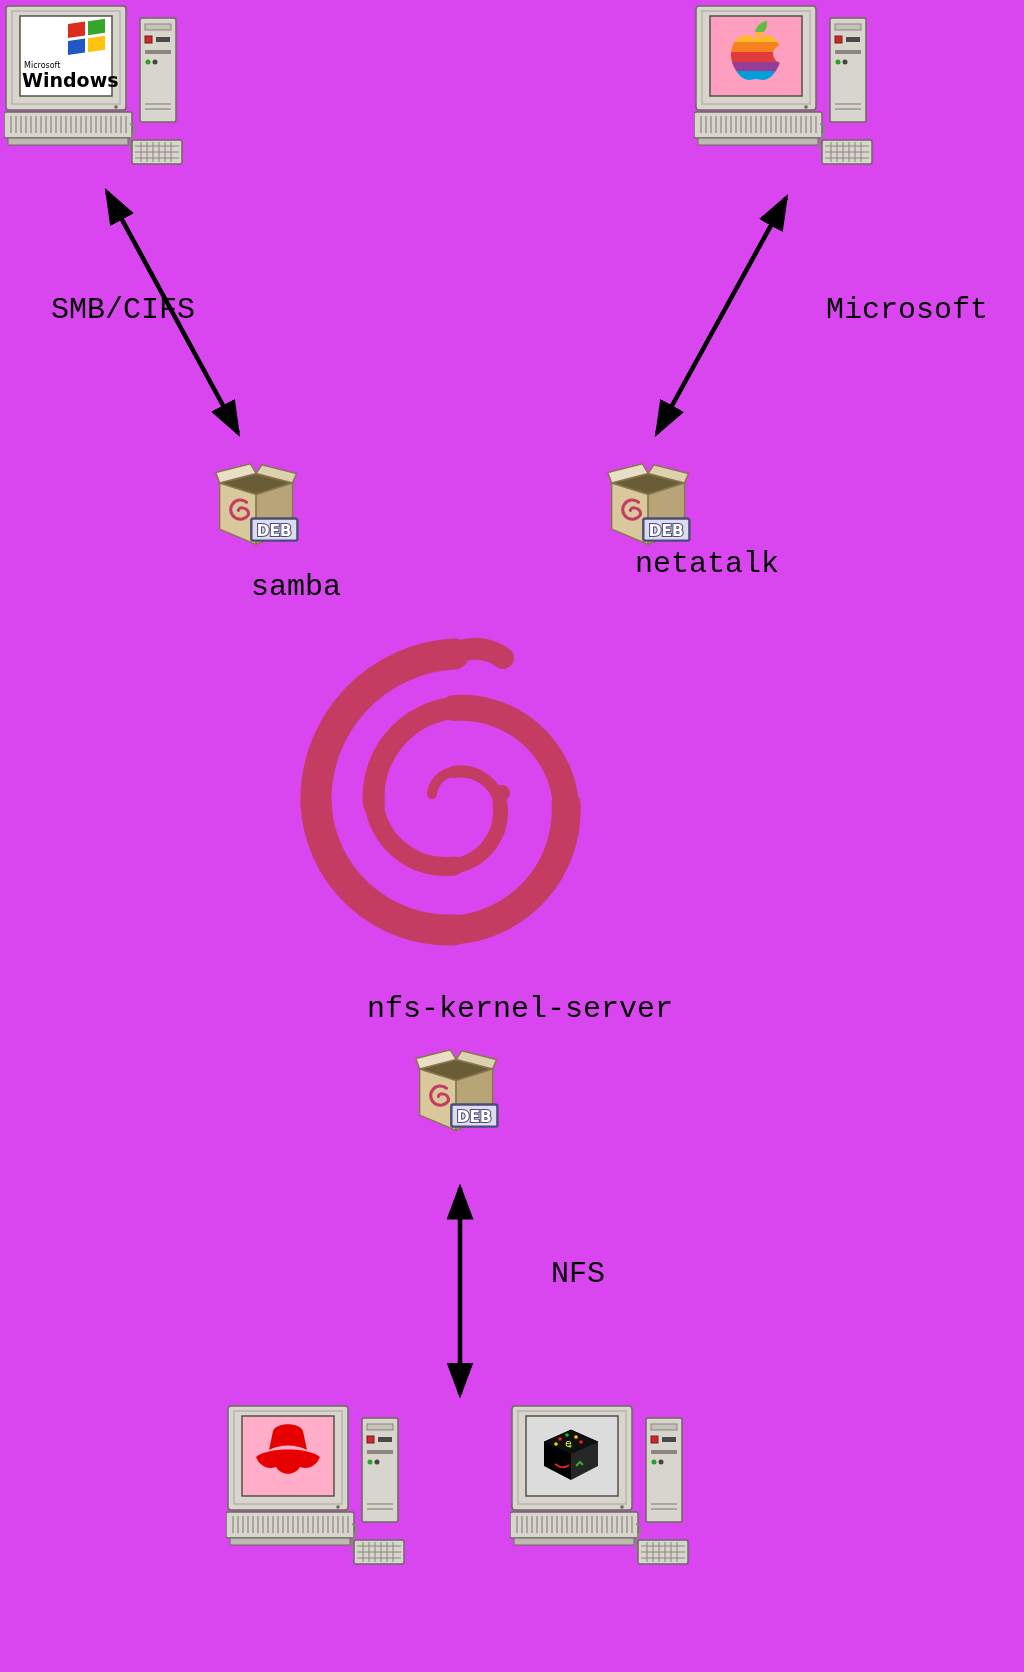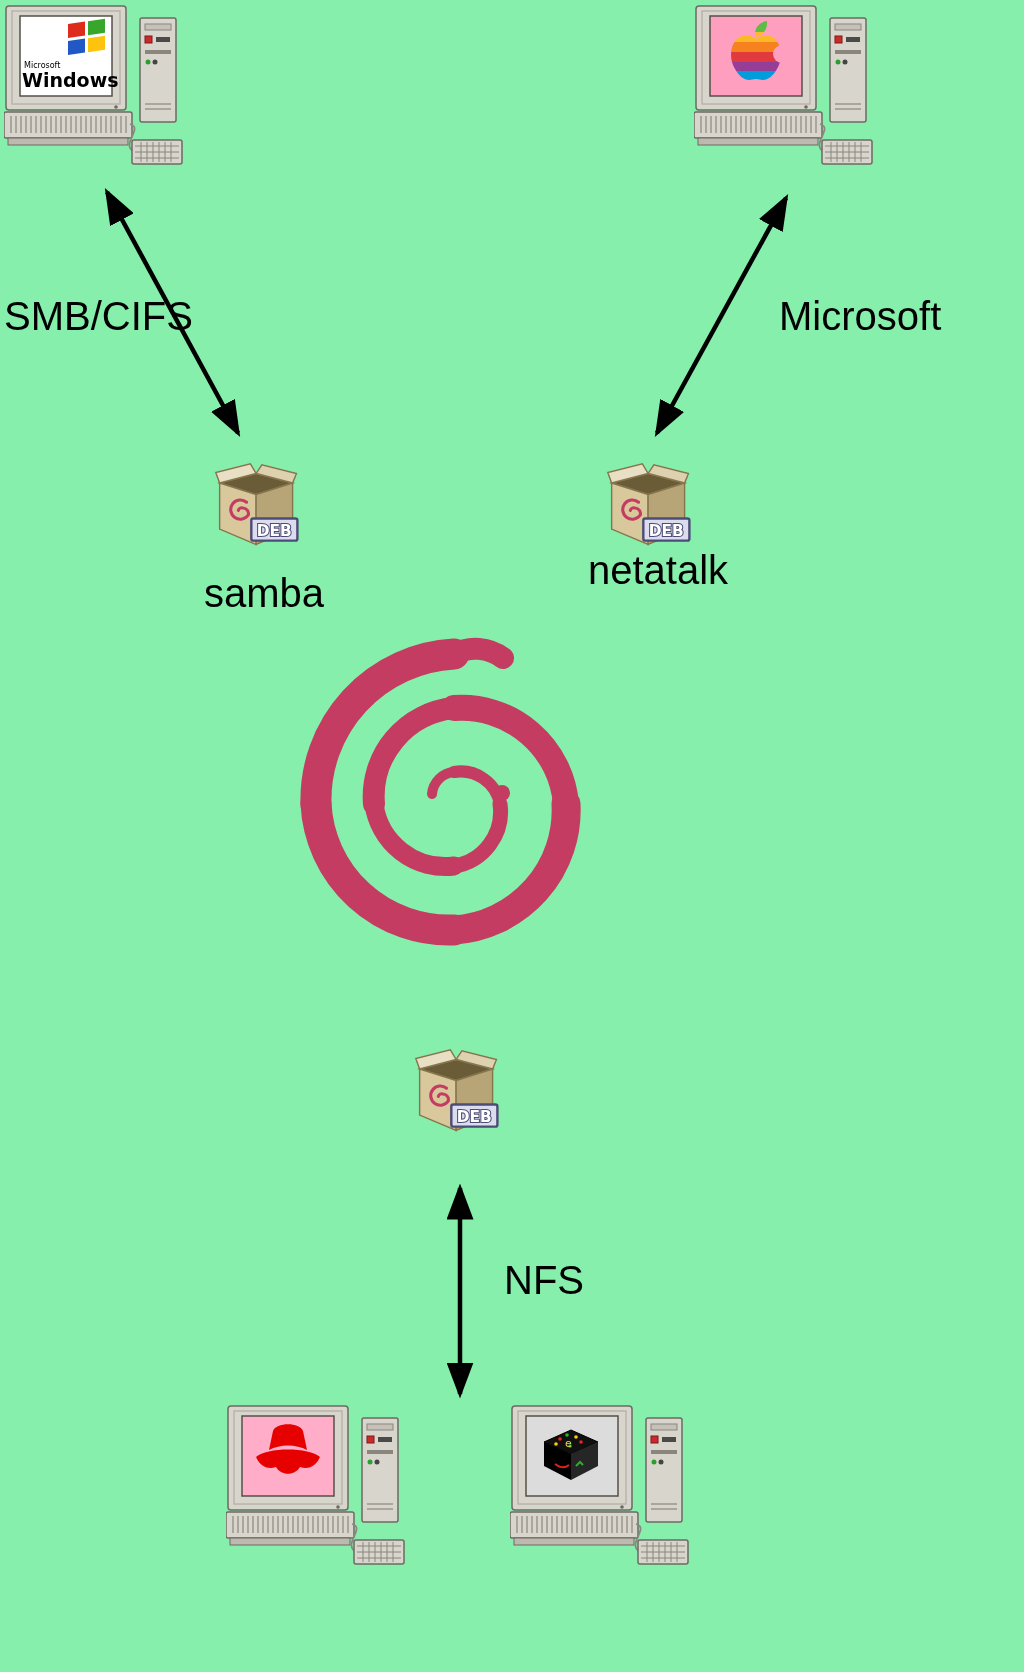--- a/index.html
+++ b/index.html
@@ -1,23 +1,23 @@
 <!DOCTYPE html>
 <html><head>
 <meta charset="utf-8">
 <style>
   html,body{margin:0;padding:0;background:#ffffff;}
   .canvas{
-    position:relative;width:1024px;height:1672px;background:#86efac;
+    position:relative;width:1024px;height:1672px;background:#d946ef;
     font-family:"DejaVu Sans", sans-serif;overflow:hidden;
   }
   .abs{position:absolute;}
   .lbl{
-    position:absolute;font-size:40px;line-height:1.1;color:#000;
-    white-space:nowrap;font-family:Liberation Sans, sans-serif;
+    position:absolute;font-size:30px;line-height:1.1;color:#000;
+    white-space:nowrap;font-family:Liberation Mono, monospace;margin-left:47px;
   }
   .lbl.center{}
   svg{display:block;}
   .defs-holder{position:absolute;width:0;height:0;overflow:hidden;}
 </style>
 </head>
 <body>
 
 <div class="canvas">
 
@@ -137,20 +137,21 @@
       <path d="M247,168 A105,105 0 0 0 135,72" stroke-width="26" stroke="#c43c62"></path>
       <path d="M135,72 A89,89 0 0 0 55,168" stroke-width="22" stroke="#c43c62"></path>
       <path d="M55,168 A72,72 0 0 0 135,230" stroke-width="19" stroke="#c43c62"></path>
       <path d="M135,230 A55,55 0 0 0 181,168" stroke-width="15" stroke="#c43c62"></path>
       <path d="M181,168 A40,40 0 0 0 135,136" stroke-width="12" stroke="#c43c62"></path>
       <path d="M135,136 A24,24 0 0 0 113,158" stroke-width="10" stroke="#c43c62"></path>
     </g>
     <circle cx="183" cy="157" r="8" fill="#c43c62"></circle>
   </svg>
 
+  <div class="lbl center" style="left:320px;top:993px;width:290px">nfs-kernel-server</div>
   <svg class="abs" style="left:406px;top:1046px" width="106" height="96" viewBox="0 0 110 100">
       <use href="#deb"></use>
     </svg>
 
   <svg class="abs" style="left:226px;top:1404px;--screen:#ffadc8" width="180" height="165" viewBox="0 0 180 165">
     <use href="#ws"></use>
     <g fill="#e60000">
       <path d="M47,27 C50,18 74,18 77,27 L81,46 C70,40 54,40 43,46 Z"></path>
       <path d="M30,53 C41,43 83,43 94,53 C90,62 83,66 74,63 C69,72 55,72 50,63 C41,66 34,62 30,53 Z"></path>
     </g>

